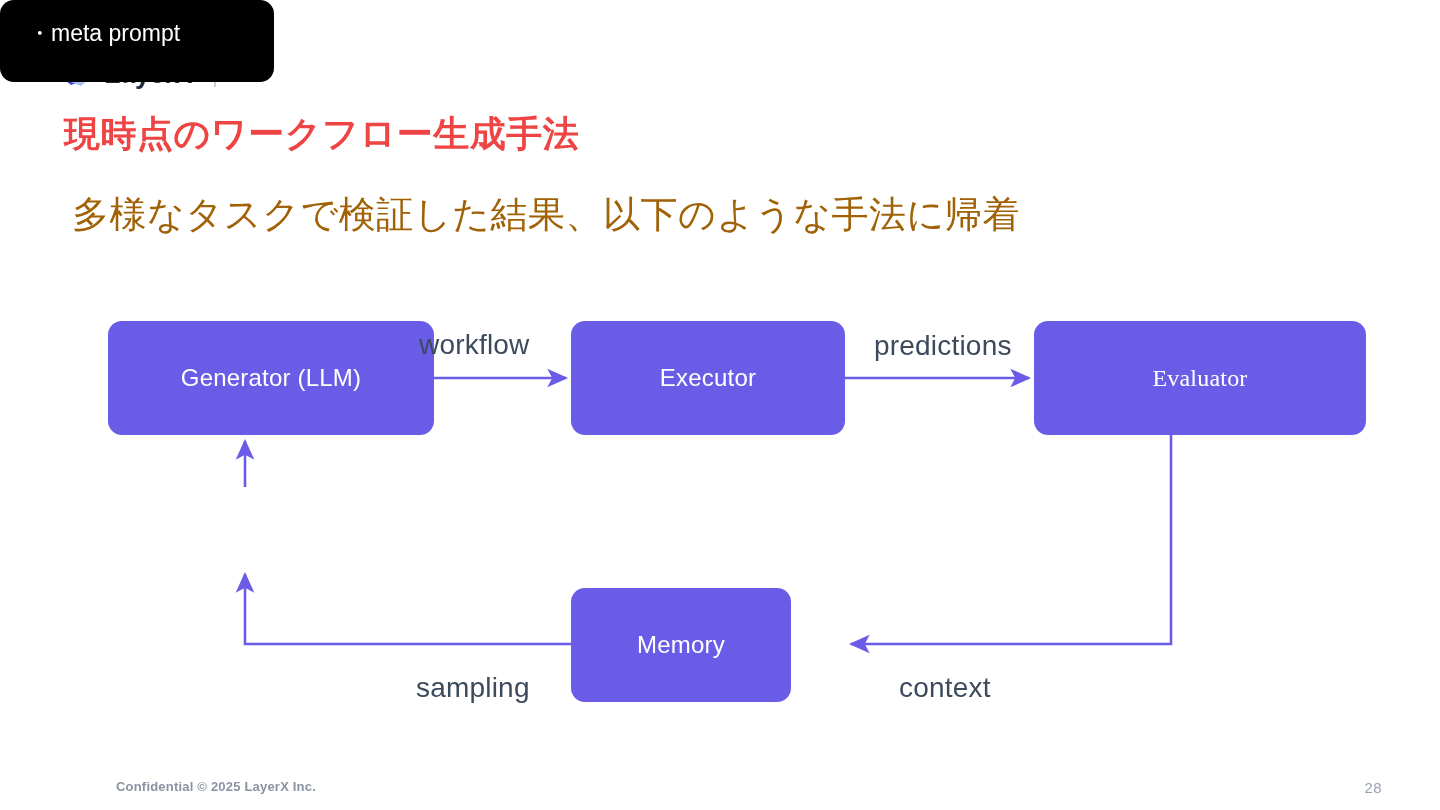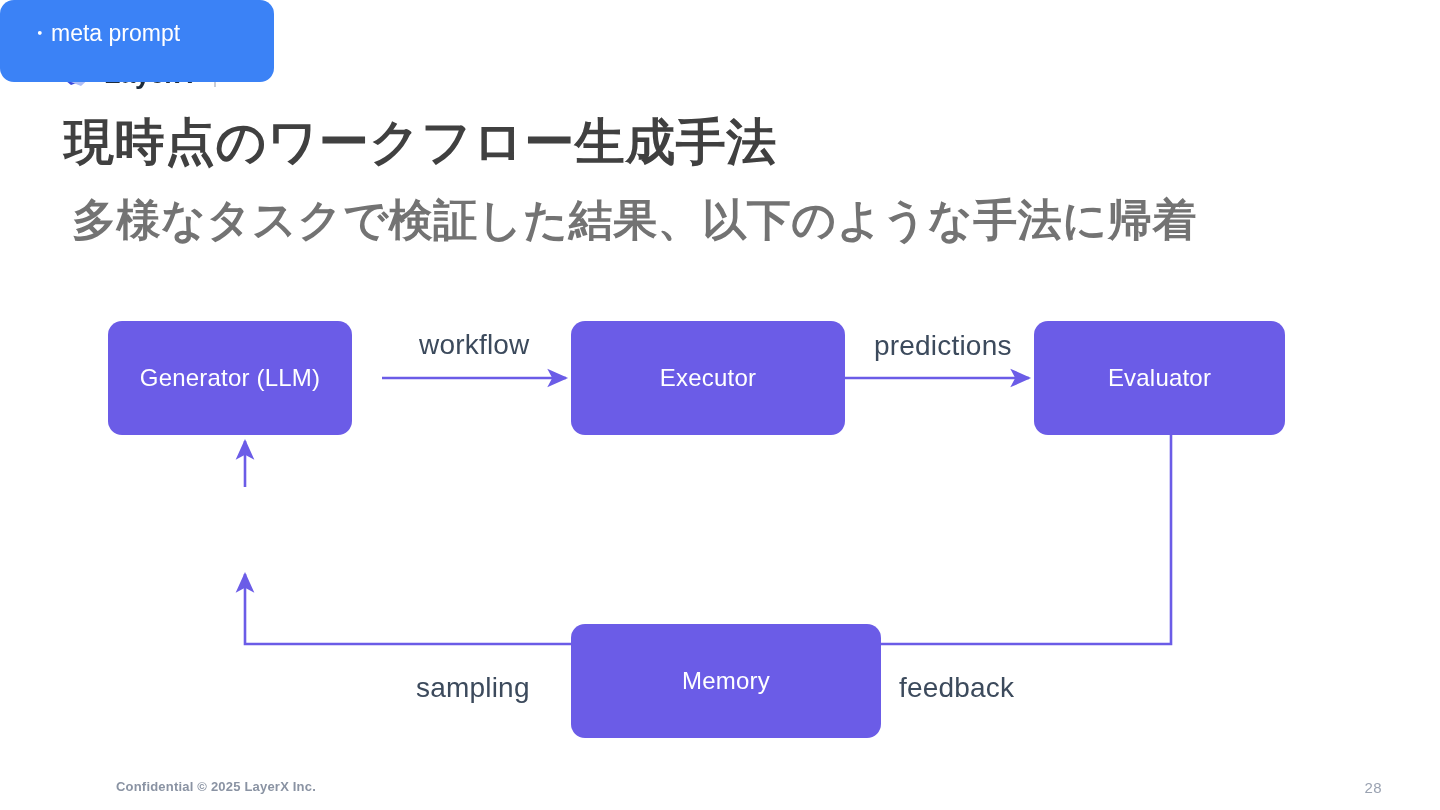--- a/index.html
+++ b/index.html
@@ -45,34 +45,34 @@
     height: 26px;
     background: #c9cdd6;
     margin-left: 22px;
   }
 
   
   .slide-title {
     position: absolute;
     left: 64px;
     top: 112px;
-    font-size: 50px;
+    font-size: 36px;
     font-weight: 700;
-    color: #404040;
+    color: #ef4444;
     letter-spacing: 0.5px;
     line-height: 1.2;
     white-space: nowrap;
   }
   .slide-subtitle {
     position: absolute;
     left: 72px;
     top: 192px;
-    font-size: 44px;
-    font-weight: 700;
-    color: #737373;
+    font-size: 37px;
+    font-weight: 400;
+    color: #a16207;
     letter-spacing: 0.5px;
     line-height: 1.25;
     white-space: nowrap;
   }
 
   
   .diagram {
     position: absolute;
     left: 0;
     top: 0;
@@ -95,38 +95,38 @@
     box-sizing: border-box;
   }
   .node-purple {
     background: #6b5ce7;
     color: #ffffff;
     font-size: 24px;
     font-weight: 400;
     letter-spacing: 0.2px;
   }
   .node-dark {
-    background: #3b82f6;
+    background: #000000;
     color: #ffffff;
     border-radius: 14px;
     display: block;
     padding: 18px 28px;
     box-sizing: border-box;
   }
   .bullet-line {
     font-size: 23px;
     line-height: 1.32;
     color: #ffffff;
     white-space: nowrap;
   }
 
-  #node-generator { left: 108px; top: 321px; width: 244px; height: 114px; }
+  #node-generator { left: 108px; top: 321px; width: 326px; height: 114px; }
   #node-executor  { left: 571px; top: 321px; width: 274px; height: 114px; }
-  #node-evaluator { left: 1034px; top: 321px; width: 251px; height: 114px; }
-  #node-memory    { left: 571px; top: 588px; width: 310px; height: 114px; margin-top: 36px; }
+  #node-evaluator { left: 1034px; top: 321px; width: 332px; height: 114px; font-family: Liberation Serif, serif; }
+  #node-memory    { left: 571px; top: 588px; width: 220px; height: 114px; }
   #node-context   { left: 108px; top: 487px; width: 274px; height: 82px; }
 
   
   .edge-label {
     position: absolute;
     font-size: 28px;
     color: #3c4a5c;
     letter-spacing: 0.2px;
     white-space: nowrap;
   }
@@ -210,20 +210,20 @@
     <div class="node node-purple" id="node-memory">
       <span>Memory</span>
     </div>
 
     <div class="node-dark" id="node-context">
       <div class="bullet-line">・meta prompt</div>
     </div>
 
     <div class="edge-label" id="label-workflow">workflow</div>
     <div class="edge-label" id="label-predictions">predictions</div>
-    <div class="edge-label" id="label-feedback">feedback</div>
+    <div class="edge-label" id="label-feedback">context</div>
     <div class="edge-label" id="label-sampling">sampling</div>
   </div>
 
   <div class="footer-left">Confidential © 2025 LayerX Inc.</div>
   <div class="footer-right">28</div>
 
 </div>
 
 </body></html>

